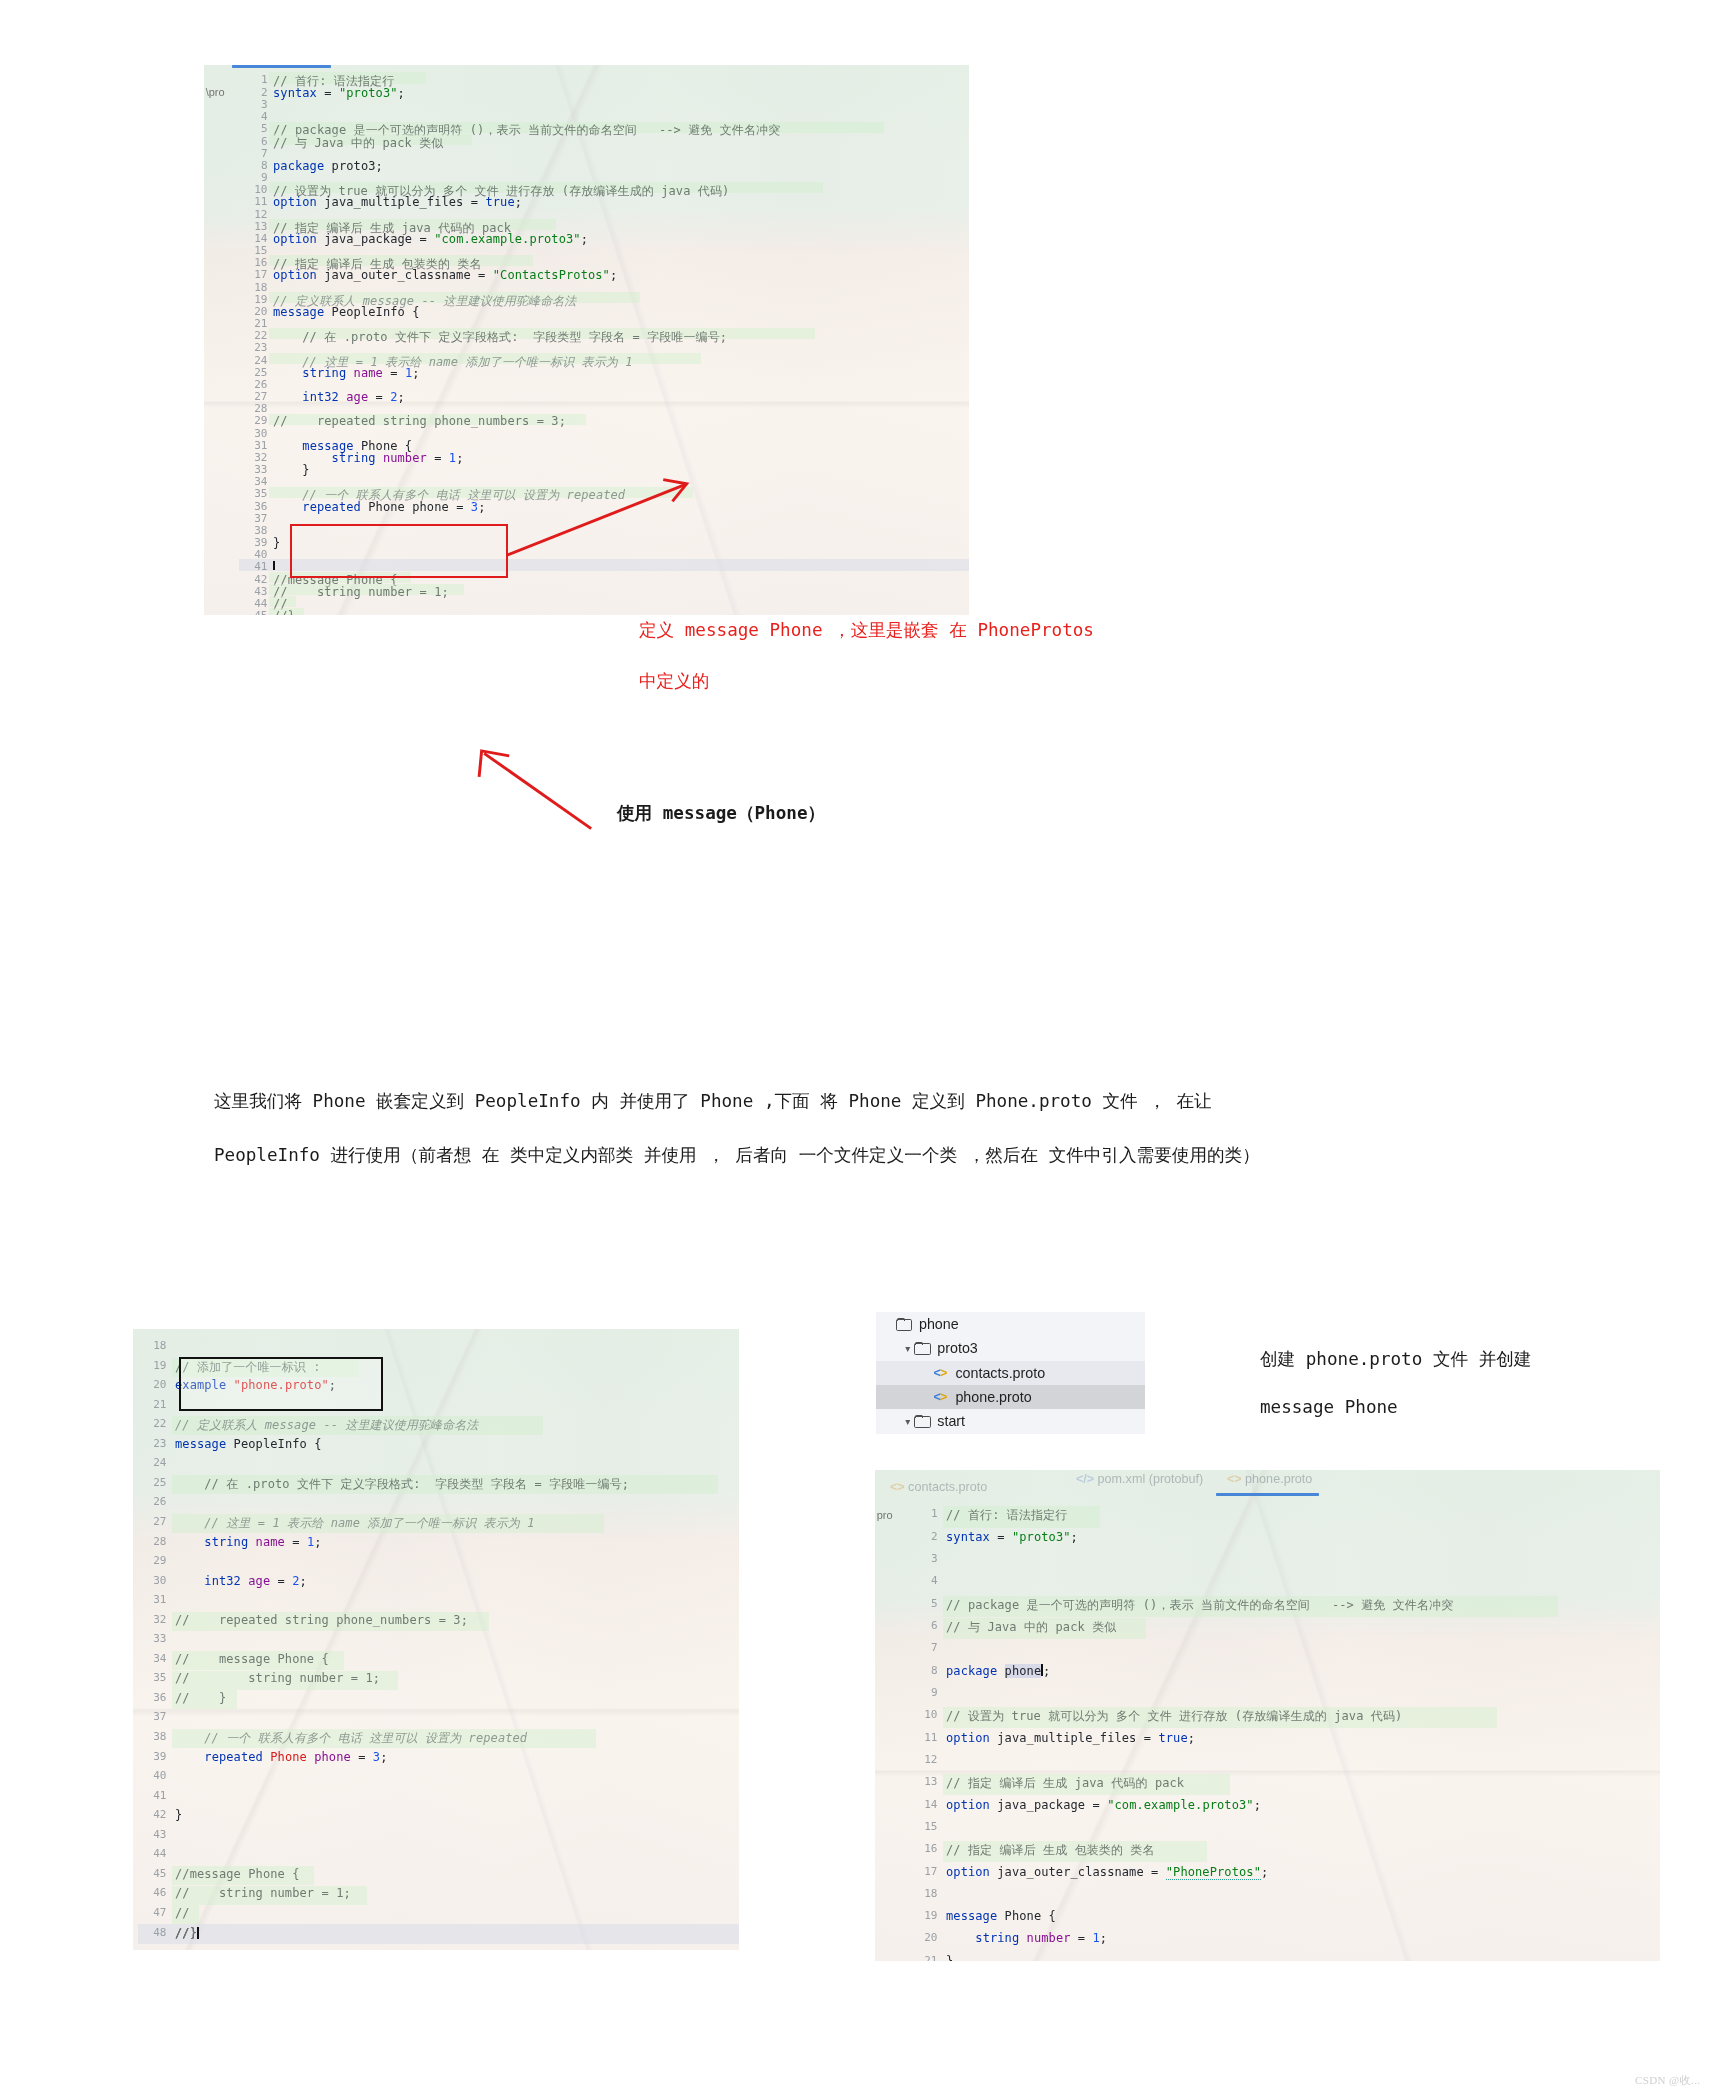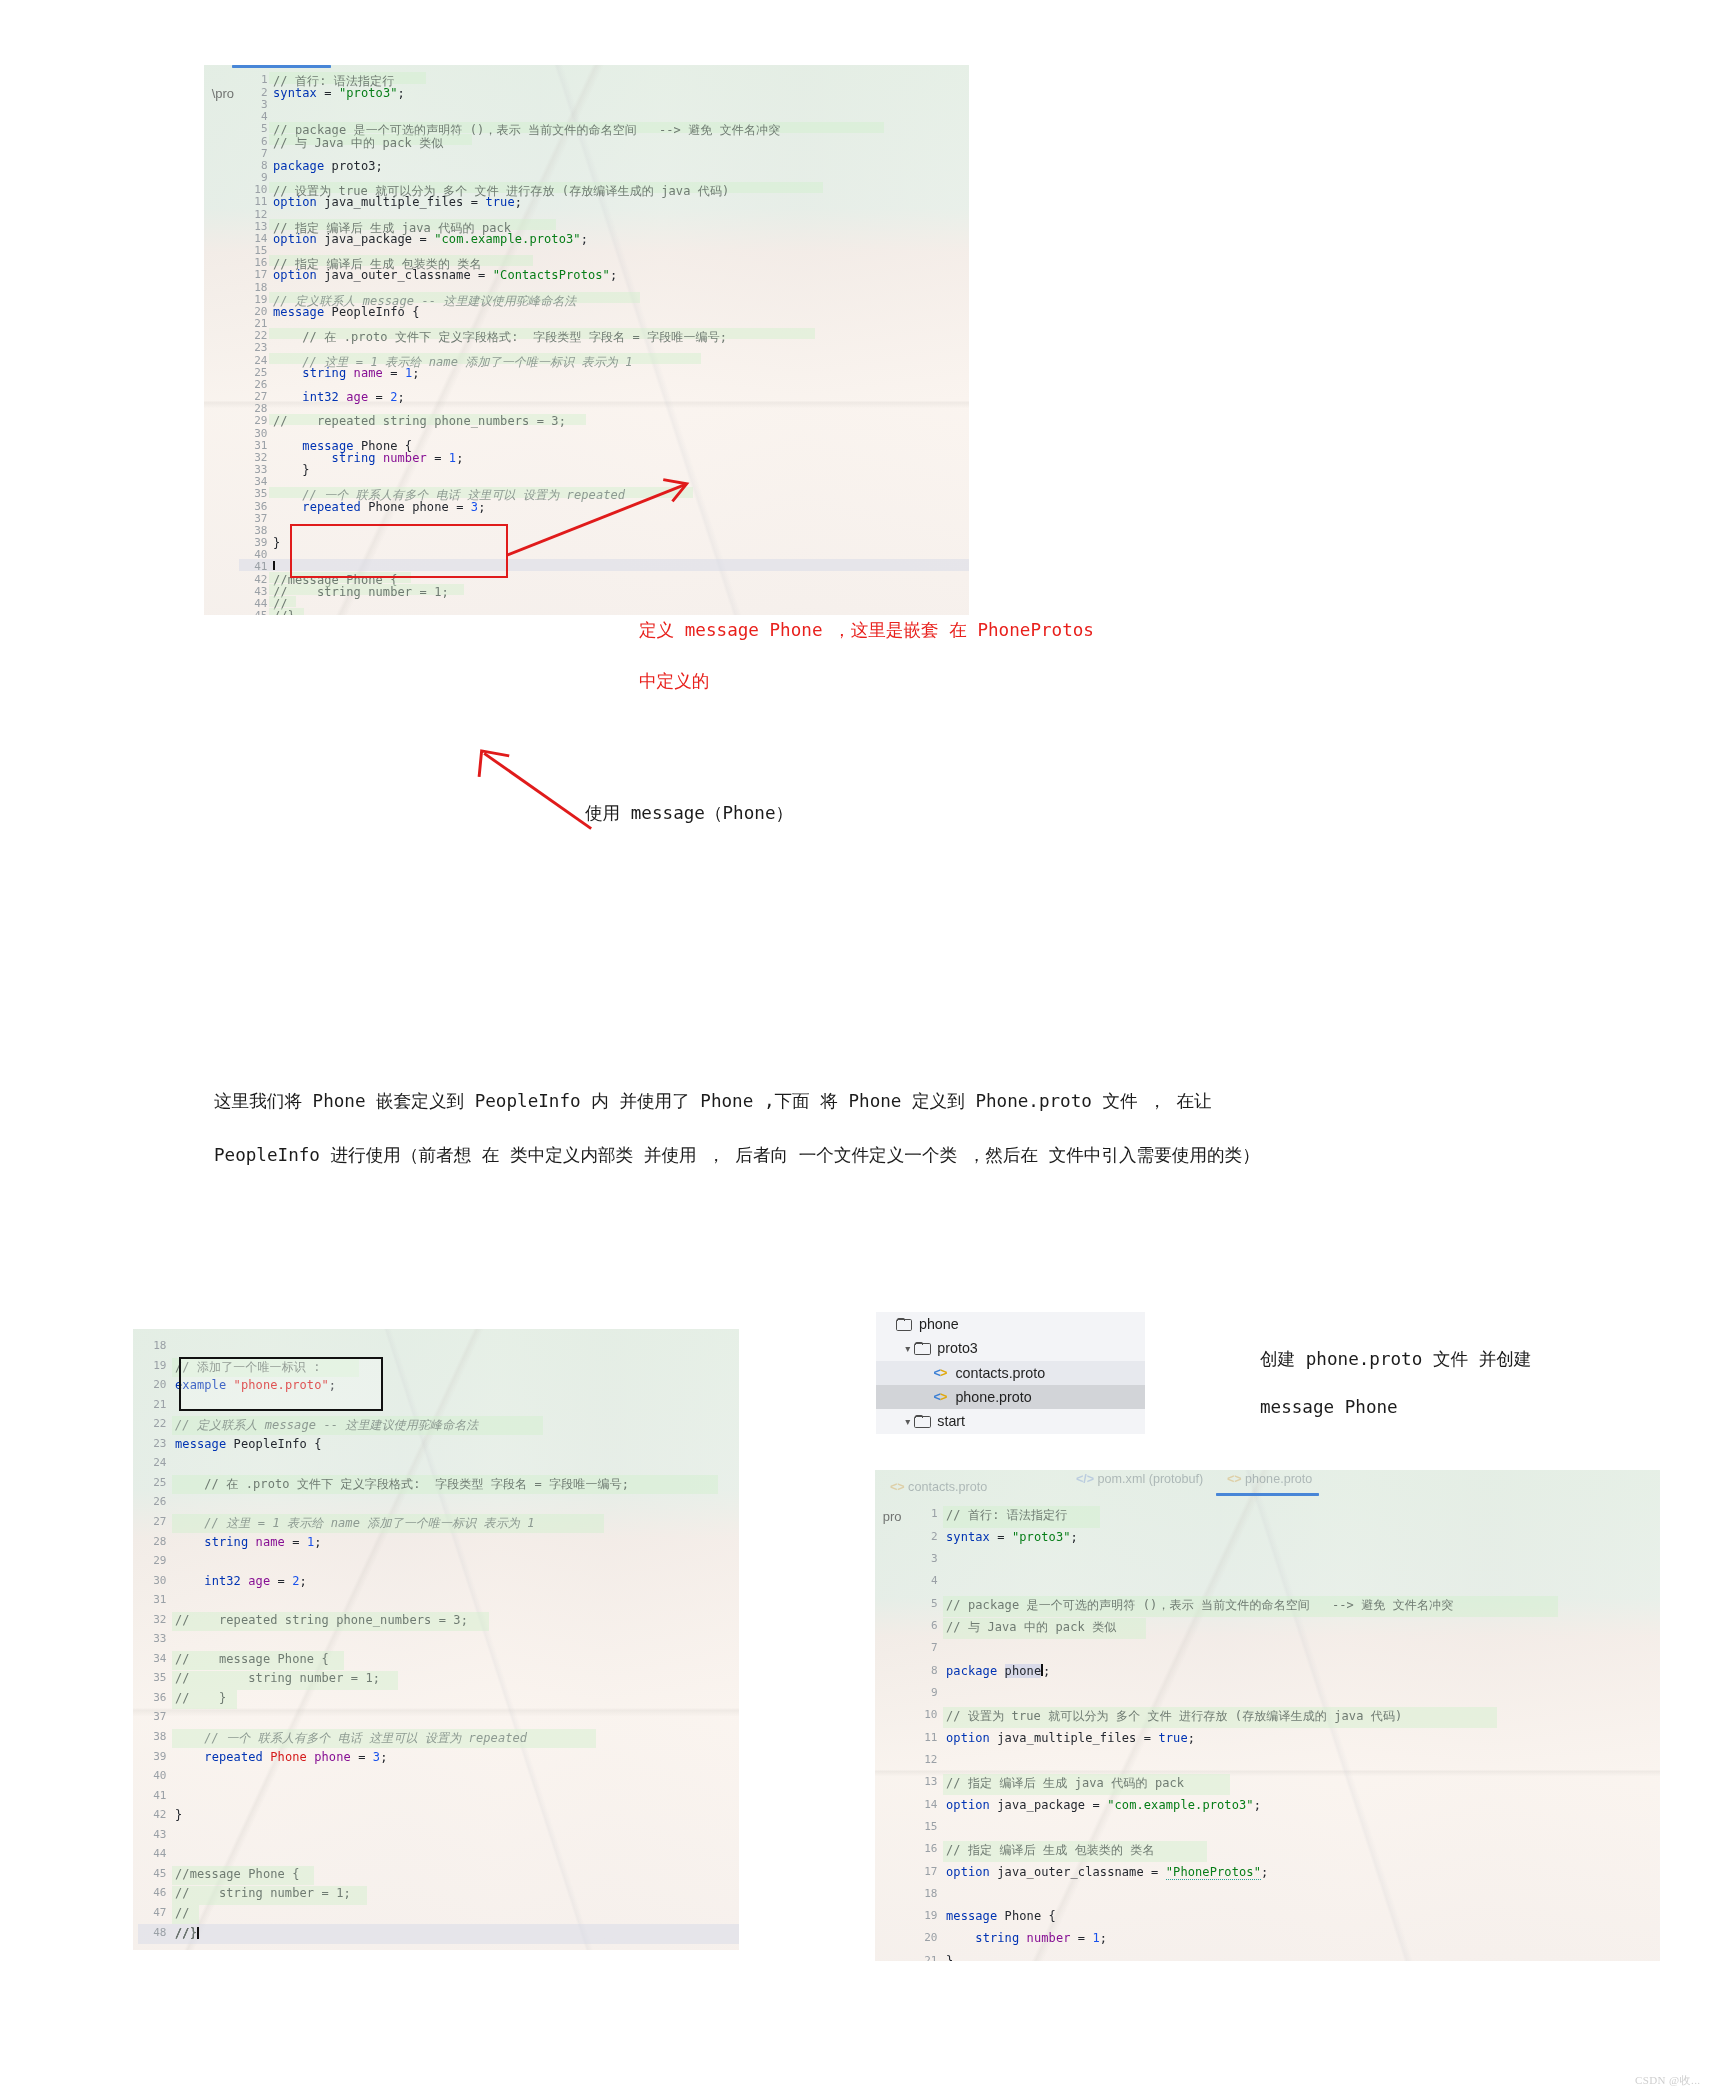--- a/index.html
+++ b/index.html
@@ -35,21 +35,21 @@
   .editor-inner{position:absolute;inset:0;}
 
   
   .tabstrip{position:absolute;left:0;right:0;top:0;height:22px;opacity:.30;}
   .tab{position:absolute;top:1.7px;font-size:12.6px;color:#2b3a4a;white-space:nowrap;}
   .tab .pb{color:#d08a1c;font-weight:bold;margin-right:3.4px;}
   .tab .xm{color:#5a7fd0;font-weight:bold;margin-right:3.4px;}
   .tab-underline{position:absolute;height:3.4px;background:#3f7fd6;border-radius:0.8px;opacity:.95;}
 
   
-  .crumb{position:absolute;font-size:13px;color:#4a4a4a;opacity:.75;white-space:nowrap;margin-left:6px;}
+  .crumb{position:absolute;font-size:11px;color:#4a4a4a;opacity:.75;white-space:nowrap;}
 
   
   .code{position:absolute;font-family:"DejaVu Sans Mono","Liberation Mono",monospace;}
   .ln{position:absolute;width:28.5px;text-align:right;color:#9aa0a6;font-size:11px;
       font-family:"DejaVu Sans Mono","Liberation Mono",monospace;}
   .lnrow{position:absolute;left:0;right:0;height:15px;}
   .src{position:absolute;white-space:pre;font-size:12px;color:#23272e;letter-spacing:0.1px;}
   .hl-line{position:absolute;left:0;right:0;background:rgba(214,218,232,.45);}
 
   
@@ -210,21 +210,21 @@
   <line x1="222" y1="8" x2="10" y2="92" stroke="#e01b1b" stroke-width="3.5"></line>
   <polyline points="196,2 224,7 207,28" fill="none" stroke="#e01b1b" stroke-width="3.5"></polyline>
 </svg>
 <div class="anno anno-red" style="left:639px;top:618px;">定义 message Phone ，这里是嵌套 在 PhoneProtos</div>
 <div class="anno anno-red" style="left:639px;top:669px;">中定义的</div>
 
 <svg class="arrow" style="left:474px;top:745px;width:134px;height:92px;" viewBox="0 0 160 110">
   <line x1="140" y1="100" x2="12" y2="10" stroke="#e01b1b" stroke-width="3.5"></line>
   <polyline points="6,38 9,7 42,13" fill="none" stroke="#e01b1b" stroke-width="3.5"></polyline>
 </svg>
-<div class="anno anno-dark" style="left:585px;top:801px;">使用 message（Phone）</div>
+<div class="anno anno-dark" style="left:617px;top:801px;font-weight:bold;">使用 message（Phone）</div>
 
 <div class="para" style="left:214px;top:1089px;">这里我们将 Phone 嵌套定义到 PeopleInfo 内 并使用了 Phone ,下面 将 Phone 定义到 Phone.proto 文件 ， 在让</div>
 <div class="para" style="left:214px;top:1143px;">PeopleInfo 进行使用（前者想 在 类中定义内部类 并使用 ， 后者向 一个文件定义一个类 ，然后在 文件中引入需要使用的类）</div>
 
 <div class="editor" id="blEditor" style="left:133px;top:1329px;width:606px;height:621px;">
   <div class="wall"></div>
   <div class="editor-inner">
     <div class="code" id="blCode" style="left:5px;top:5px;right:0;bottom:0;">
         <div class="ln" style="top: 5px; left: 0px;">18</div>
         <div class="lnrow" style="top: 24px; height: 18.7px; left: 34px; width: 187px; background: rgba(208, 240, 205, 0.45);"></div>

